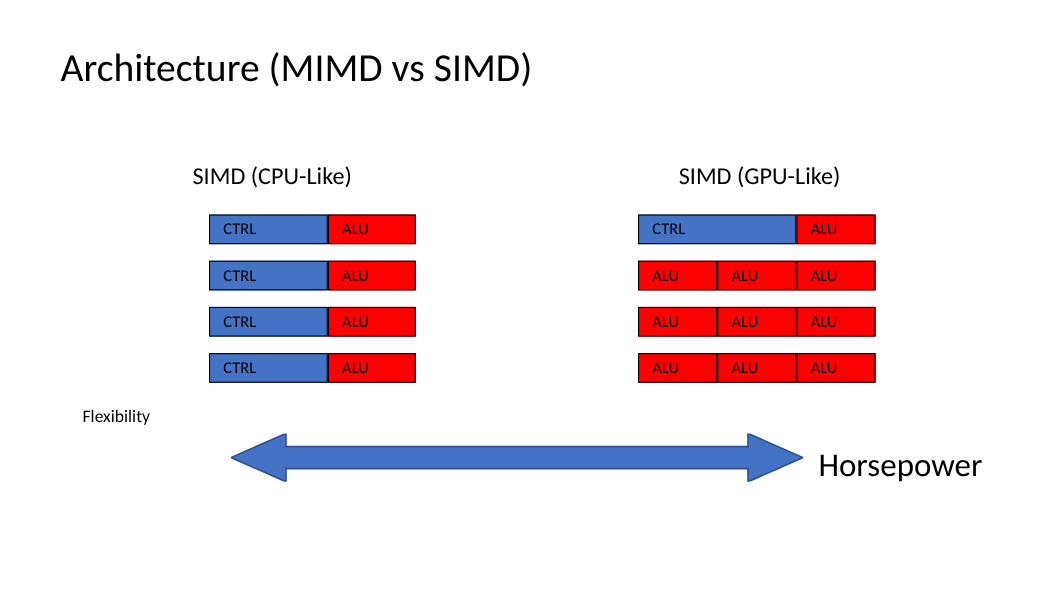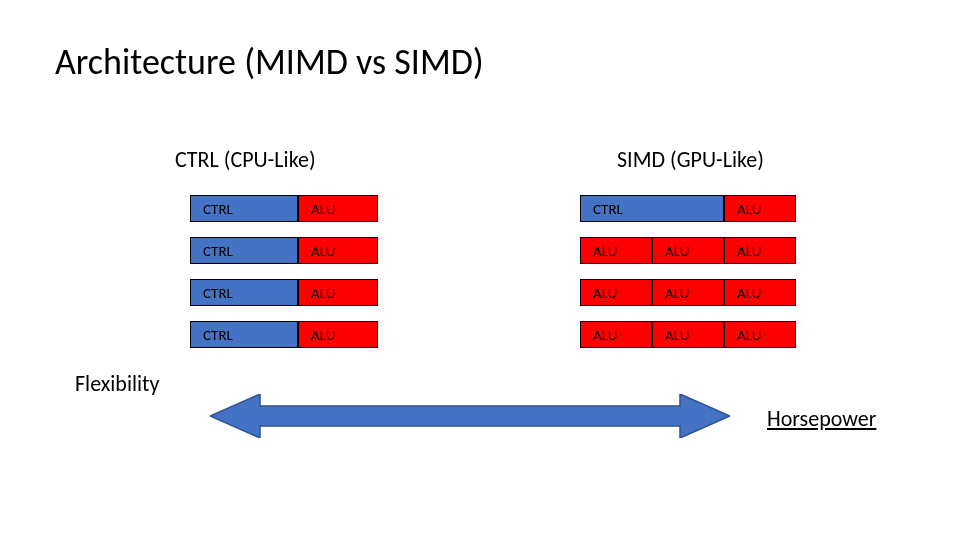--- a/index.html
+++ b/index.html
@@ -55,52 +55,51 @@
     margin-top: 15px;
   }
   .ctrl { background: #4472c4; color: #000; }
   .alu  { background: #ff0000; color: #000000; }
   .ctrl-wide { grid-column: 1 / 3; }
 
   .flex-label {
     position: absolute;
     left: 75px;
     top: 370px;
-    font-size: 22px;
+    font-size: 16px;
   }
   .ease-label {
     position: absolute;
     left: 75px;
     top: 450px;
     font-size: 22px;
   }
   .hp-label {
     position: absolute;
-    left: 767px;
+    left: 744px;
     top: 405px;
-    font-size: 22px;
-    text-decoration: underline;
+    font-size: 30px;
   }
 
   .arrow-wrap {
     position: absolute;
     left: 210px;
     top: 394px;
     width: 520px;
     height: 44px;
   }
 </style>
 </head>
 <body>
 
 <div class="slide">
 
   <div class="title">Architecture (MIMD vs SIMD)</div>
 
-  <div class="heading mimd-heading">CTRL (CPU-Like)</div>
+  <div class="heading mimd-heading">SIMD (CPU-Like)</div>
   <div class="heading simd-heading">SIMD (GPU-Like)</div>
 
   <div class="grid mimd-grid">
     <div class="cell ctrl">CTRL</div>
     <div class="cell alu">ALU</div>
     <div class="cell ctrl">CTRL</div>
     <div class="cell alu">ALU</div>
     <div class="cell ctrl">CTRL</div>
     <div class="cell alu">ALU</div>
     <div class="cell ctrl">CTRL</div>

